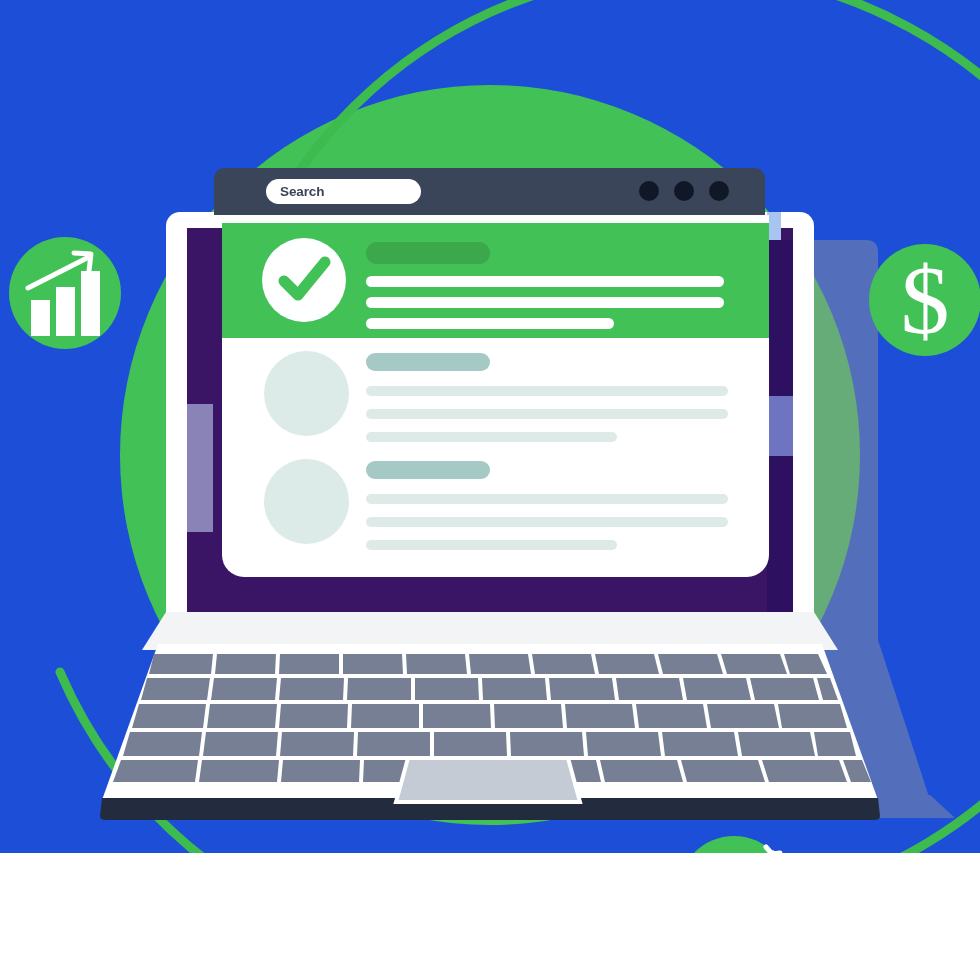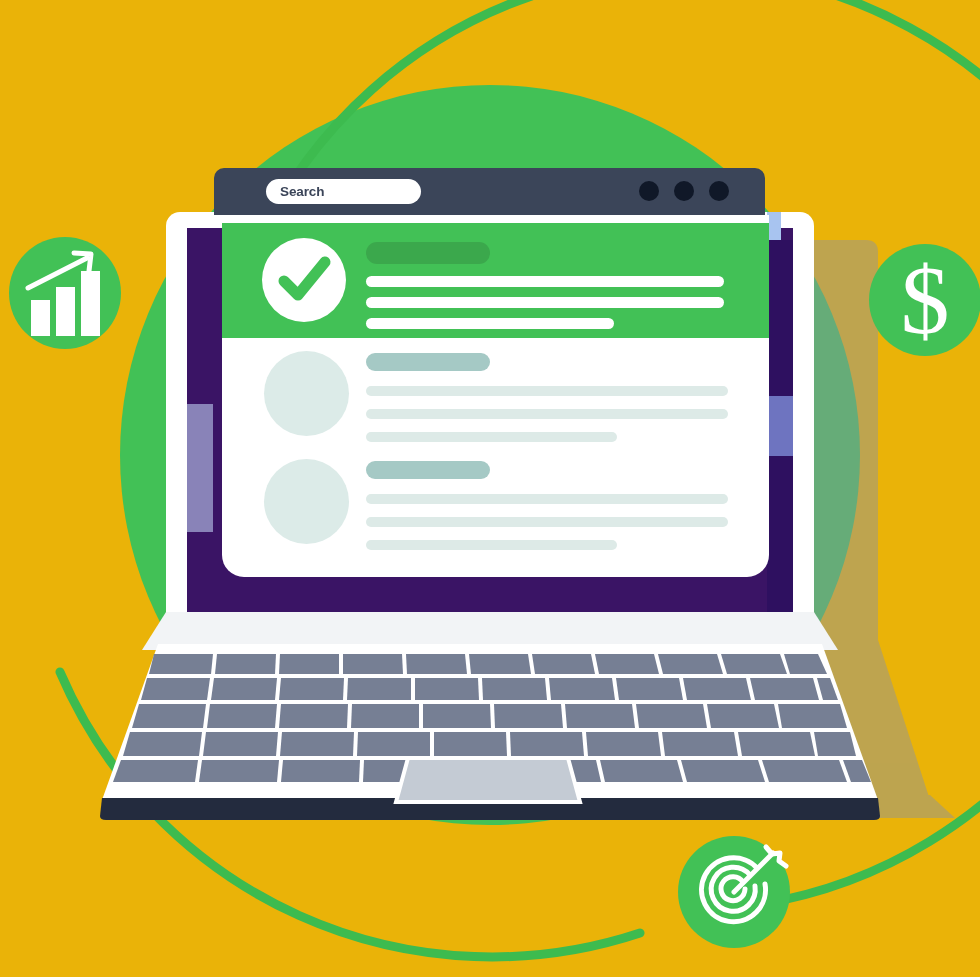--- a/index.html
+++ b/index.html
@@ -7,23 +7,23 @@
     margin: 0;
     padding: 0;
     background: #ffffff;
   }
   body {
     font-family: "Liberation Sans", sans-serif;
   }
   #scene {
     position: relative;
     width: 980px;
-    height: 977px;
+    height: 853px;
     overflow: hidden;
-    background: #eab308;
+    background: #1d4ed8;
   }
   #scene svg.layer {
     position: absolute;
     left: 0;
     top: 0;
     width: 980px;
     height: 977px;
   }
 
   

